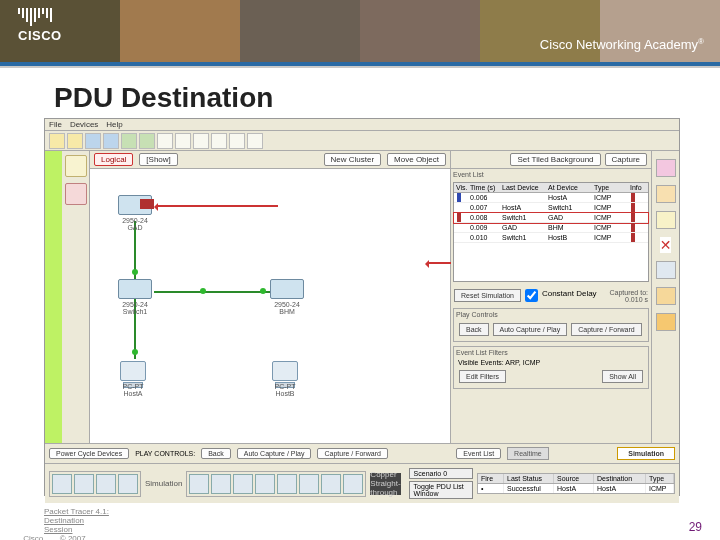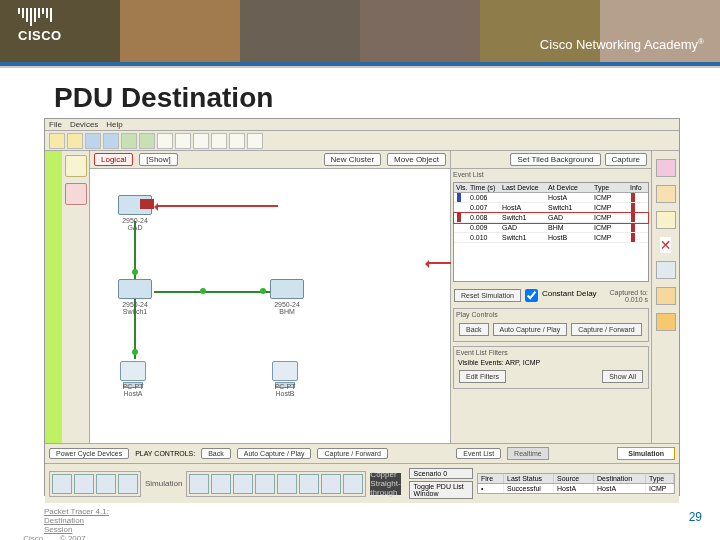--- a/index.html
+++ b/index.html
@@ -70,21 +70,21 @@
   .btn-toggle { padding: 1px 4px; border: 1px solid #888; background: #f0f0f0; font-size: 7px; }
   .firetable { border: 1px solid #aaa; background: #fff; font-size: 7px; }
   .firetable .hdr2 { display: flex; background: #e4e4e4; border-bottom: 1px solid #aaa; }
   .firetable .hdr2 span { padding: 1px 3px; border-right: 1px solid #ccc; }
   .firerow { display: flex; }
   .firerow span { padding: 1px 3px; border-right: 1px solid #eee; }
   .fc1{width:26px}.fc2{width:50px}.fc3{width:40px}.fc4{width:52px}.fc5{width:28px}
   .footer { position: absolute; left: 44px; bottom: 6px; font-size: 8px; color: #888; text-decoration: underline; }
   .footer-mid { position: absolute; left: 50%; transform: translateX(-50%); }
   .footer-right { position: absolute; right: 64px; }
-  .pagenum { position: absolute; right: 18px; bottom: 16px; font-size: 12px; color: #0369a1; }
+  .pagenum { position: absolute; right: 18px; bottom: 6px; font-size: 12px; color: #701a75; }
   .cap { font-size: 7px; text-align: right; color: #555; }
 </style>
 </head>
 <body>
 
 <div class="slide">
   <div class="header">
     <div class="faces">
       <div class="face f1"></div>
         <div class="face f2"></div>

